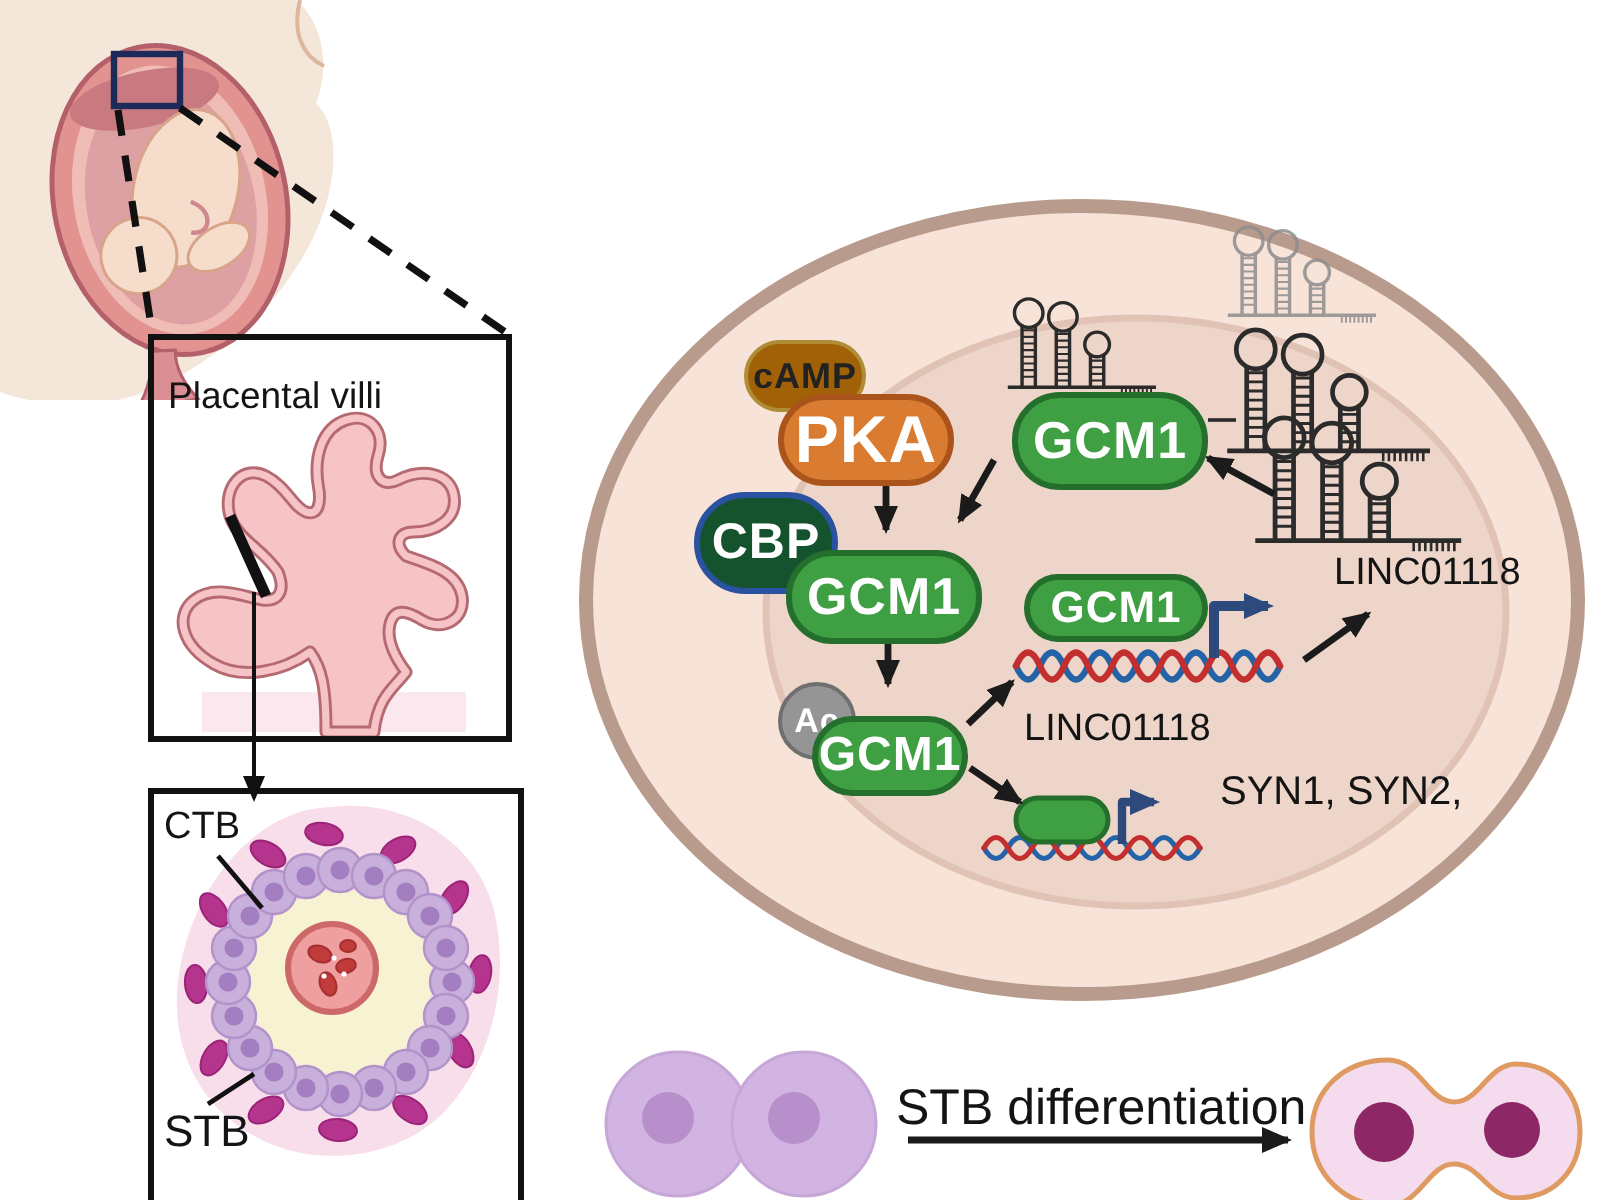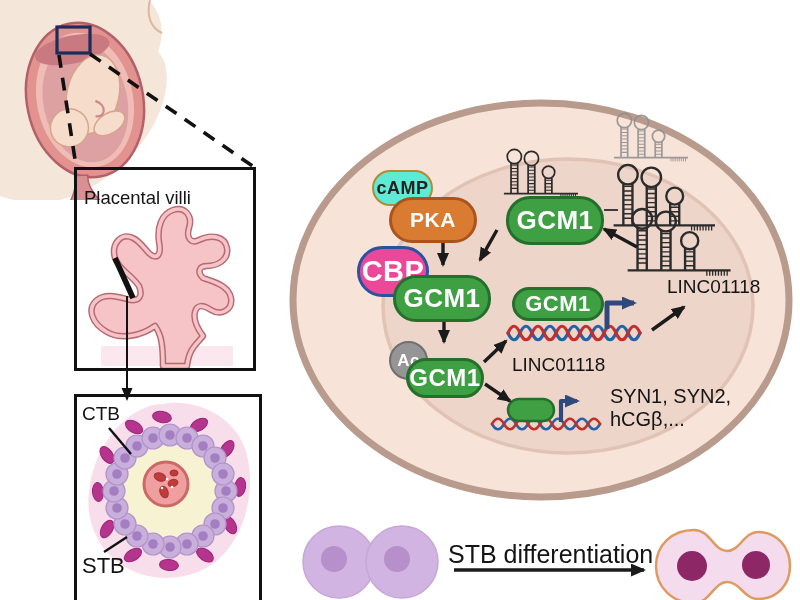--- a/index.html
+++ b/index.html
@@ -201,41 +201,40 @@
       <line x1="212" y1="135" x2="195" y2="165" marker-end="url(#mB)"></line>
       <line x1="159" y1="221" x2="159" y2="247" marker-end="url(#mB)"></line>
       <line x1="199" y1="267" x2="221" y2="246" marker-end="url(#mB)"></line>
       <line x1="200" y1="289" x2="225" y2="306" marker-end="url(#mB)"></line>
       <line x1="367" y1="235" x2="399" y2="212" marker-end="url(#mB)"></line>
       <line x1="352" y1="152" x2="319" y2="134" marker-end="url(#mB)"></line>
     </g>
   </svg>
 
   <div class="pill" style="left:372px;top:170px;width:61px;height:36px;border-radius:18px;z-index:2;
-       background:#5eead4;border:2.5px solid #af8c36;color:#222;font-size:18px;font-weight:600;">cAMP</div>
+       background:#a16207;border:2.5px solid #af8c36;color:#222;font-size:18px;font-weight:600;">cAMP</div>
   <div class="pill" style="left:389px;top:197px;width:88px;height:46px;border-radius:23px;z-index:3;
-       background:#d97b30;border:3px solid #aa541c;font-size:21px;text-align:center;">PKA</div>
-  <div class="pill" style="left:357px;top:246px;width:72px;height:51px;border-radius:26px;z-index:2;
-       background:#ec4899;border:3px solid #2a52a0;font-size:29px;">CBP</div>
+       background:#d97b30;border:3px solid #aa541c;font-size:33px;text-align:center;">PKA</div>
+  <div class="pill" style="left:347px;top:246px;width:72px;height:51px;border-radius:26px;z-index:2;
+       background:#14532d;border:3px solid #2a52a0;font-size:25px;">CBP</div>
   <div class="pill" style="left:393px;top:275px;width:98px;height:47px;border-radius:23px;z-index:3;
        background:#3f9f43;border:3px solid #256f2d;font-size:26px;">GCM1</div>
   <div class="pill" style="left:506px;top:196px;width:98px;height:49px;border-radius:24px;z-index:3;
        background:#3f9f43;border:3px solid #256f2d;font-size:26px;">GCM1</div>
   <div class="pill" style="left:512px;top:287px;width:92px;height:34px;border-radius:17px;z-index:3;
        background:#3f9f43;border:3px solid #256f2d;font-size:22px;">GCM1</div>
   <div class="pill" style="left:389px;top:341px;width:39px;height:39px;border-radius:50%;z-index:2;
        background:#959595;border:2.5px solid #6f6f6f;font-size:17px;">Ac</div>
   <div class="pill" style="left:406px;top:358px;width:78px;height:40px;border-radius:20px;z-index:3;
        background:#3f9f43;border:3px solid #256f2d;font-size:24px;">GCM1</div>
 
   <div class="lbl" style="left:512px;top:354px;font-size:19px;z-index:2;">LINC01118</div>
   <div class="lbl" style="left:667px;top:276px;font-size:19px;z-index:2;">LINC01118</div>
   <div class="lbl" style="left:610px;top:385px;font-size:20px;z-index:2;line-height:23px;">
     <div>SYN1, SYN2,</div>
-    <div>hCGβ,...</div>
   </div>
 
   <div class="lbl" style="left:448px;top:540px;width:200px;text-align:center;font-size:25px;z-index:2;">STB differentiation</div>
 
   <svg class="abs" style="left:288px;top:492px;z-index:2;" width="512" height="108" viewBox="0 0 512 108">
     <defs>
       <marker id="mL" markerUnits="userSpaceOnUse" markerWidth="16" markerHeight="14" refX="13" refY="6.5" orient="auto">
         <path d="M0,0 L15,6.5 L0,13 Z" fill="#1b1b1b"></path>
       </marker>
     </defs>

